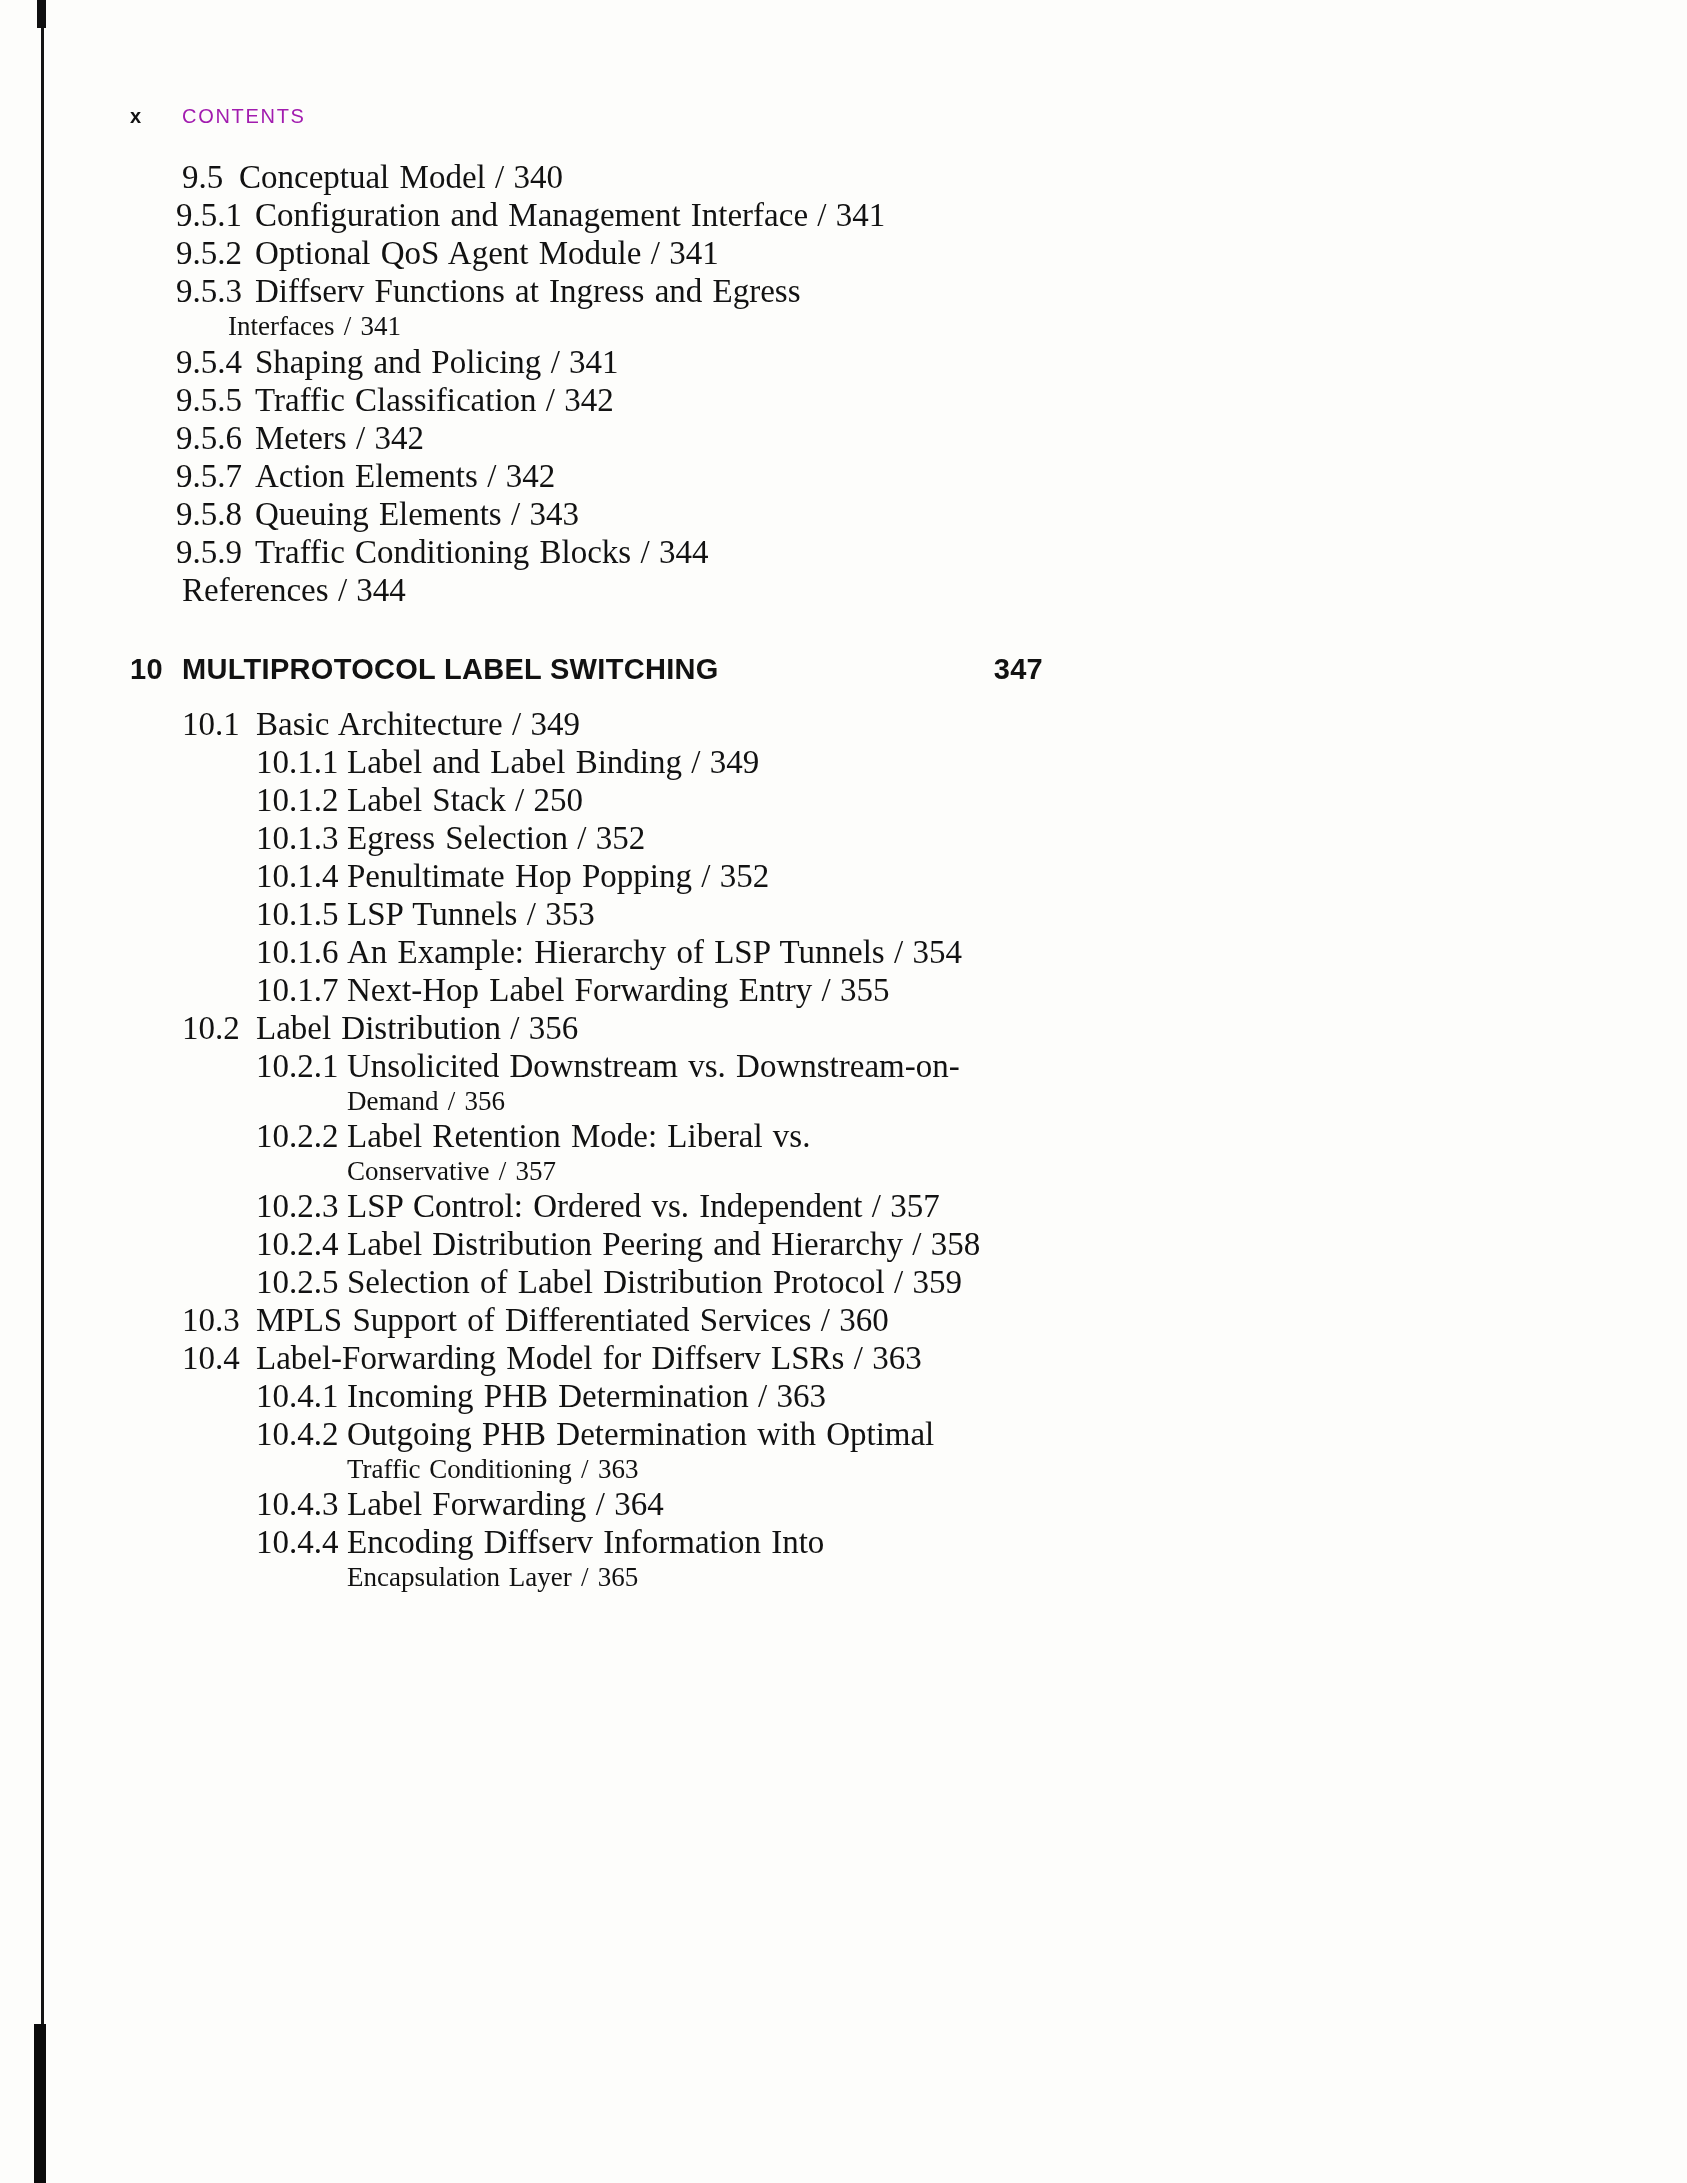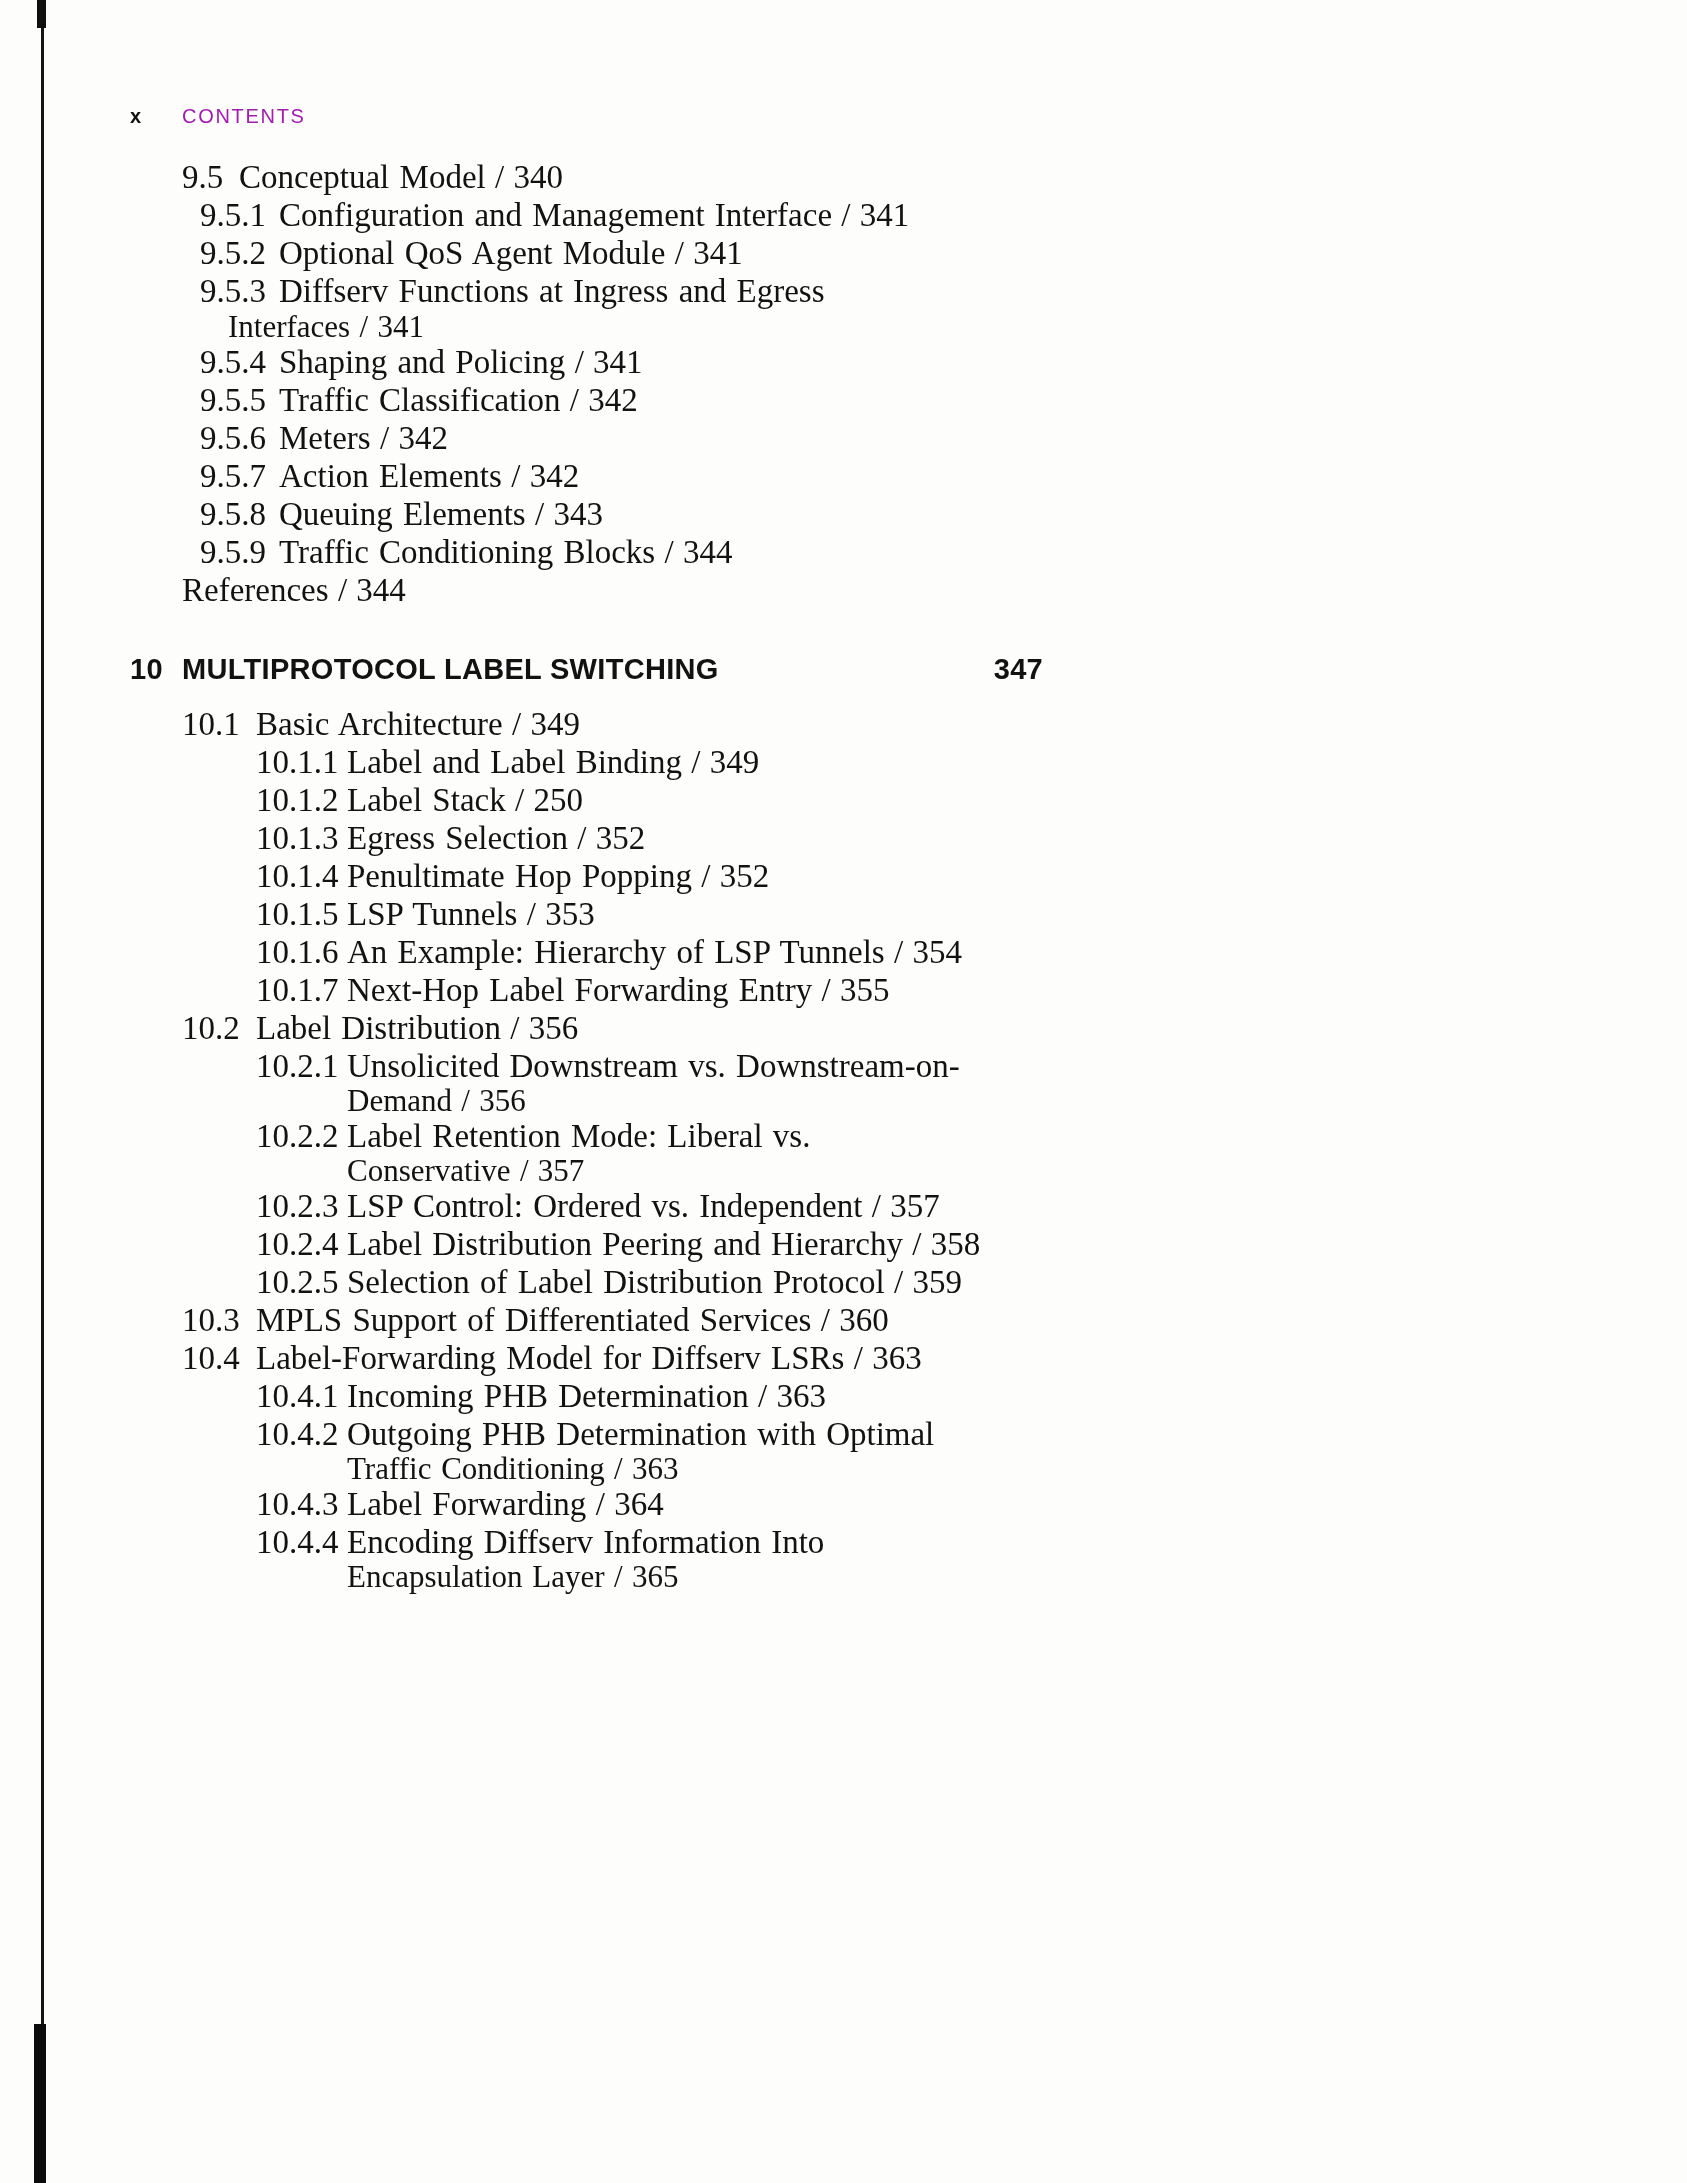--- a/index.html
+++ b/index.html
@@ -68,26 +68,26 @@
     display: flex;
     font-size: 33px;
     line-height: 38px;
     word-spacing: 2px;
   }
   .row .num { flex: 0 0 auto; }
   .row .txt { flex: 1 1 auto; }
   .l1 { margin-left: 52px; }
   .l1.c9 .num { width: 57px; }
   .l1.c10 .num { width: 74px; }
-  .l2.c9 { margin-left: 70px; }
+  .l2.c9 { margin-left: 46px; }
   .l2.c9 .num { width: 79px; }
   .l2.c10 { margin-left: 126px; }
   .l2.c10 .num { width: 91px; }
   .cont {
-    font-size: 31px;
+    font-size: 27px;
     line-height: 32px;
     word-spacing: 2px;
     margin-left: 217px;
   }
   .cont.out953 {
     margin-left: 98px;
     line-height: 33px;
   }
   .refs { margin-left: 52px; }
   .sep { margin: 0 9.3px; }

